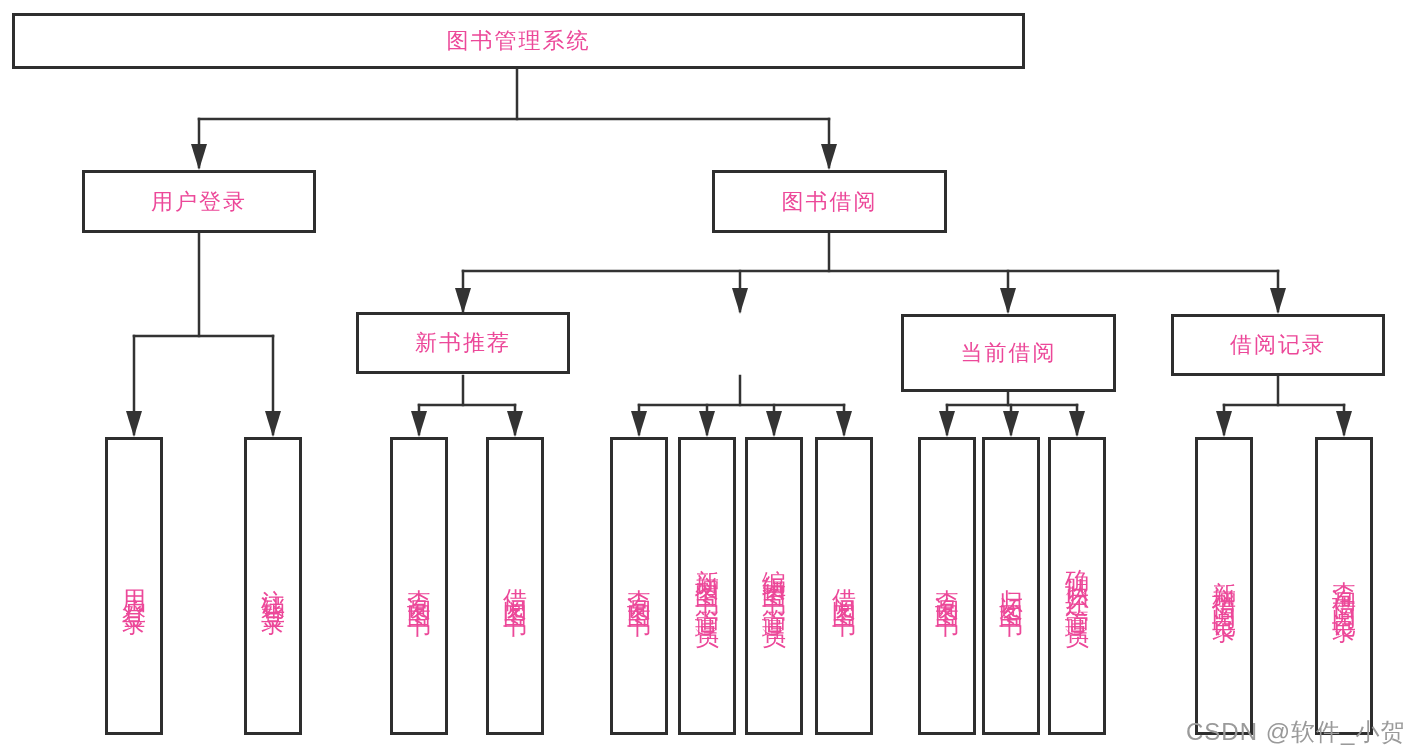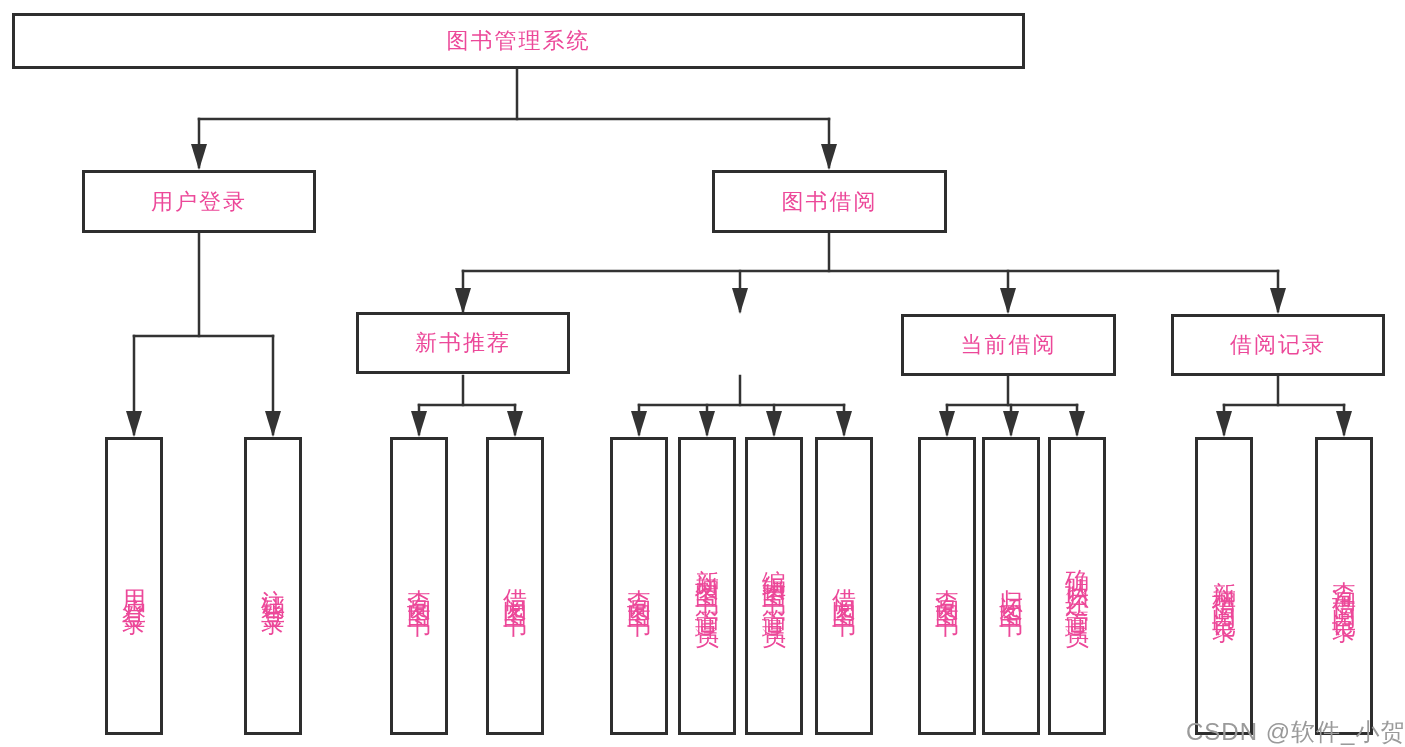--- a/index.html
+++ b/index.html
@@ -110,21 +110,21 @@
   <div class="box h" style="left:82px;top:170px;width:234px;height:63px">
     <span>用户登录</span>
   </div>
   <div class="box h" style="left:712px;top:170px;width:235px;height:63px">
     <span>图书借阅</span>
   </div>
 
   <div class="box h" style="left:356px;top:312px;width:214px;height:62px">
     <span>新书推荐</span>
   </div>
-  <div class="box h" style="left:901px;top:314px;width:215px;height:62px">
+  <div class="box h" style="left:901px;top:314px;width:215px;height:78px">
     <span>当前借阅</span>
   </div>
   <div class="box h" style="left:1171px;top:314px;width:214px;height:62px">
     <span>借阅记录</span>
   </div>
 
   <div class="box v" style="left:105px;top:437px;width:58px;height:298px">
     <span>用户登录</span>
   </div>
   <div class="box v" style="left:244px;top:437px;width:58px;height:298px">

